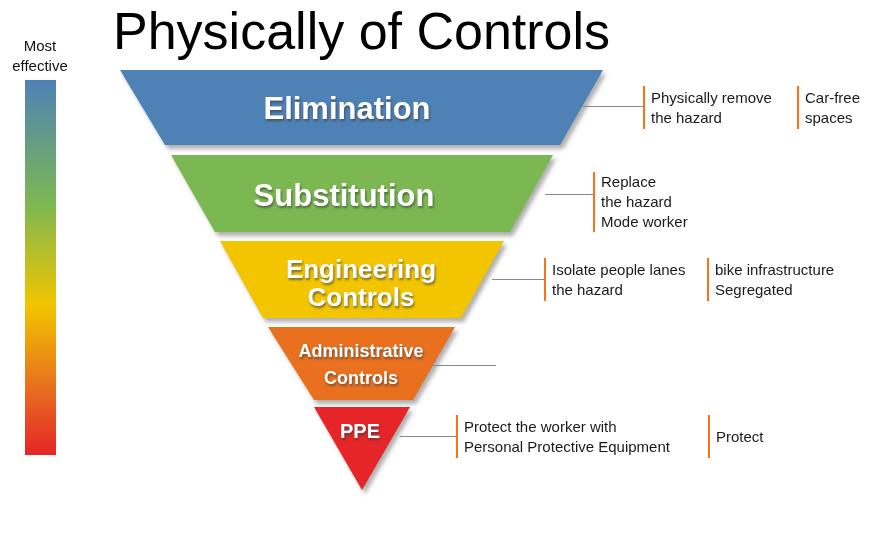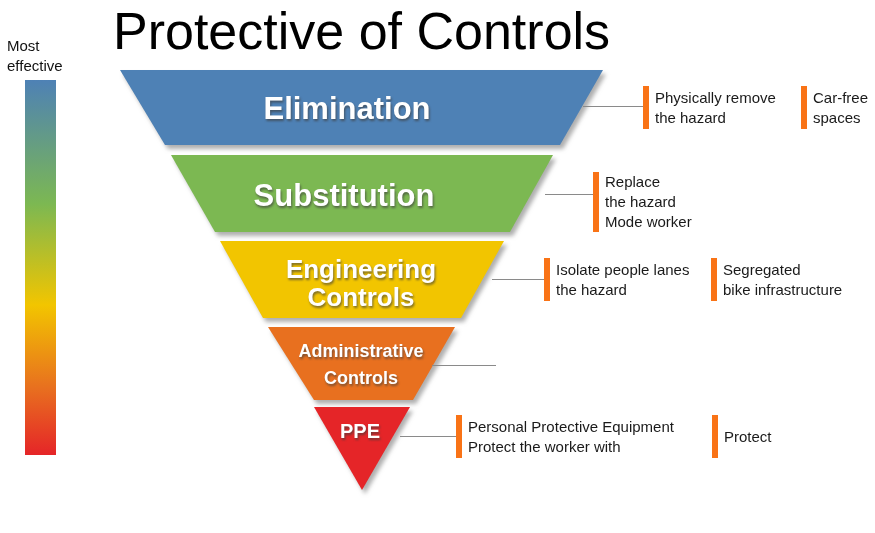--- a/index.html
+++ b/index.html
@@ -6,51 +6,51 @@
   #stage{
     position:relative;width:875px;height:533px;background:#ffffff;overflow:hidden;
     font-family:"Liberation Sans","DejaVu Sans",sans-serif;color:#111;
   }
   .abs{position:absolute;}
   #title{
     left:113px;top:4px;font-size:52px;line-height:1.05;color:#000;
     white-space:nowrap;font-weight:400;
   }
   .scale-label{
-    width:66px;text-align:left;font-size:15px;line-height:20px;color:#111;
+    width:66px;text-align:center;font-size:15px;line-height:20px;color:#111;
   }
   #scale-most{left:7px;top:36px;}
   #scale-least{left:7px;top:462px;}
   #gradient-bar{
     left:25px;top:80px;width:31px;height:375px;
     background:linear-gradient(to bottom,#4E81B5 0%,#7CB852 33%,#F2C500 60%,#E8701F 82%,#E52528 100%);
   }
   svg{position:absolute;left:0;top:0;}
   .level-shape{filter:drop-shadow(3px 4px 2px rgba(110,110,110,0.55));}
   .level-label{
     fill:#ffffff;font-weight:bold;text-anchor:middle;
     font-family:"Liberation Sans","DejaVu Sans",sans-serif;
     filter:drop-shadow(1px 2px 1px rgba(60,60,60,0.65));
   }
   .hline{height:1px;background:#8a8a8a;}
   .callout{
     display:flex;align-items:stretch;height:43px;font-size:15px;line-height:20px;color:#1a1a1a;
   }
   .callout .col{
-    border-left:6px solid #f97316;padding-left:6px;
+    border-left:2px solid #f97316;padding-left:6px;
     display:flex;flex-direction:column;justify-content:center;
   }
   .callout .line{white-space:nowrap;}
 </style>
 </head>
 <body>
 
 <div id="stage">
 
-  <div id="title" class="abs">Protective of Controls</div>
+  <div id="title" class="abs">Physically of Controls</div>
 
   <div id="scale-most" class="abs scale-label">Most effective</div>
   <div id="gradient-bar" class="abs" style="background: linear-gradient(rgb(78, 129, 181) 0%, rgb(124, 184, 82) 33%, rgb(242, 197, 0) 60%, rgb(232, 112, 31) 82%, rgb(229, 37, 40) 100%);"></div>
 
   <svg width="875" height="533" viewBox="0 0 875 533">
     <polygon class="level-shape" points="120,70 603,70 560,145 165,145" fill="#4E81B5"></polygon>
     <polygon class="level-shape" points="171,155 553,155 510,232 215,232" fill="#7CB852"></polygon>
     <polygon class="level-shape" points="220,241 504,241 461,318 263,318" fill="#F2C500"></polygon>
     <polygon class="level-shape" points="268,327 455,327 413,400 314,400" fill="#E8701F"></polygon>
     <polygon class="level-shape" points="314,407 410,407 362,490" fill="#E52528"></polygon>
@@ -87,31 +87,31 @@
     </div>
   </div>
 
   <div class="abs hline" style="left:492px;top:279px;width:52px;"></div>
   <div class="abs callout" style="left:544px;top:258px;">
     <div class="col" style="width:155px;">
       <div class="line">Isolate people lanes</div>
       <div class="line">the hazard</div>
     </div>
     <div class="col">
+      <div class="line">bike infrastructure</div>
       <div class="line">Segregated</div>
-      <div class="line">bike infrastructure</div>
     </div>
   </div>
 
   <div class="abs hline" style="left:432px;top:365px;width:64px;"></div>
 
   <div class="abs hline" style="left:400px;top:436px;width:56px;"></div>
   <div class="abs callout" style="left:456px;top:415px;">
     <div class="col" style="width:244px;">
+      <div class="line">Protect the worker with</div>
       <div class="line">Personal Protective Equipment</div>
-      <div class="line">Protect the worker with</div>
     </div>
     <div class="col">
       <div class="line">Protect</div>
     </div>
   </div>
 
 </div>
 
 </body></html>

